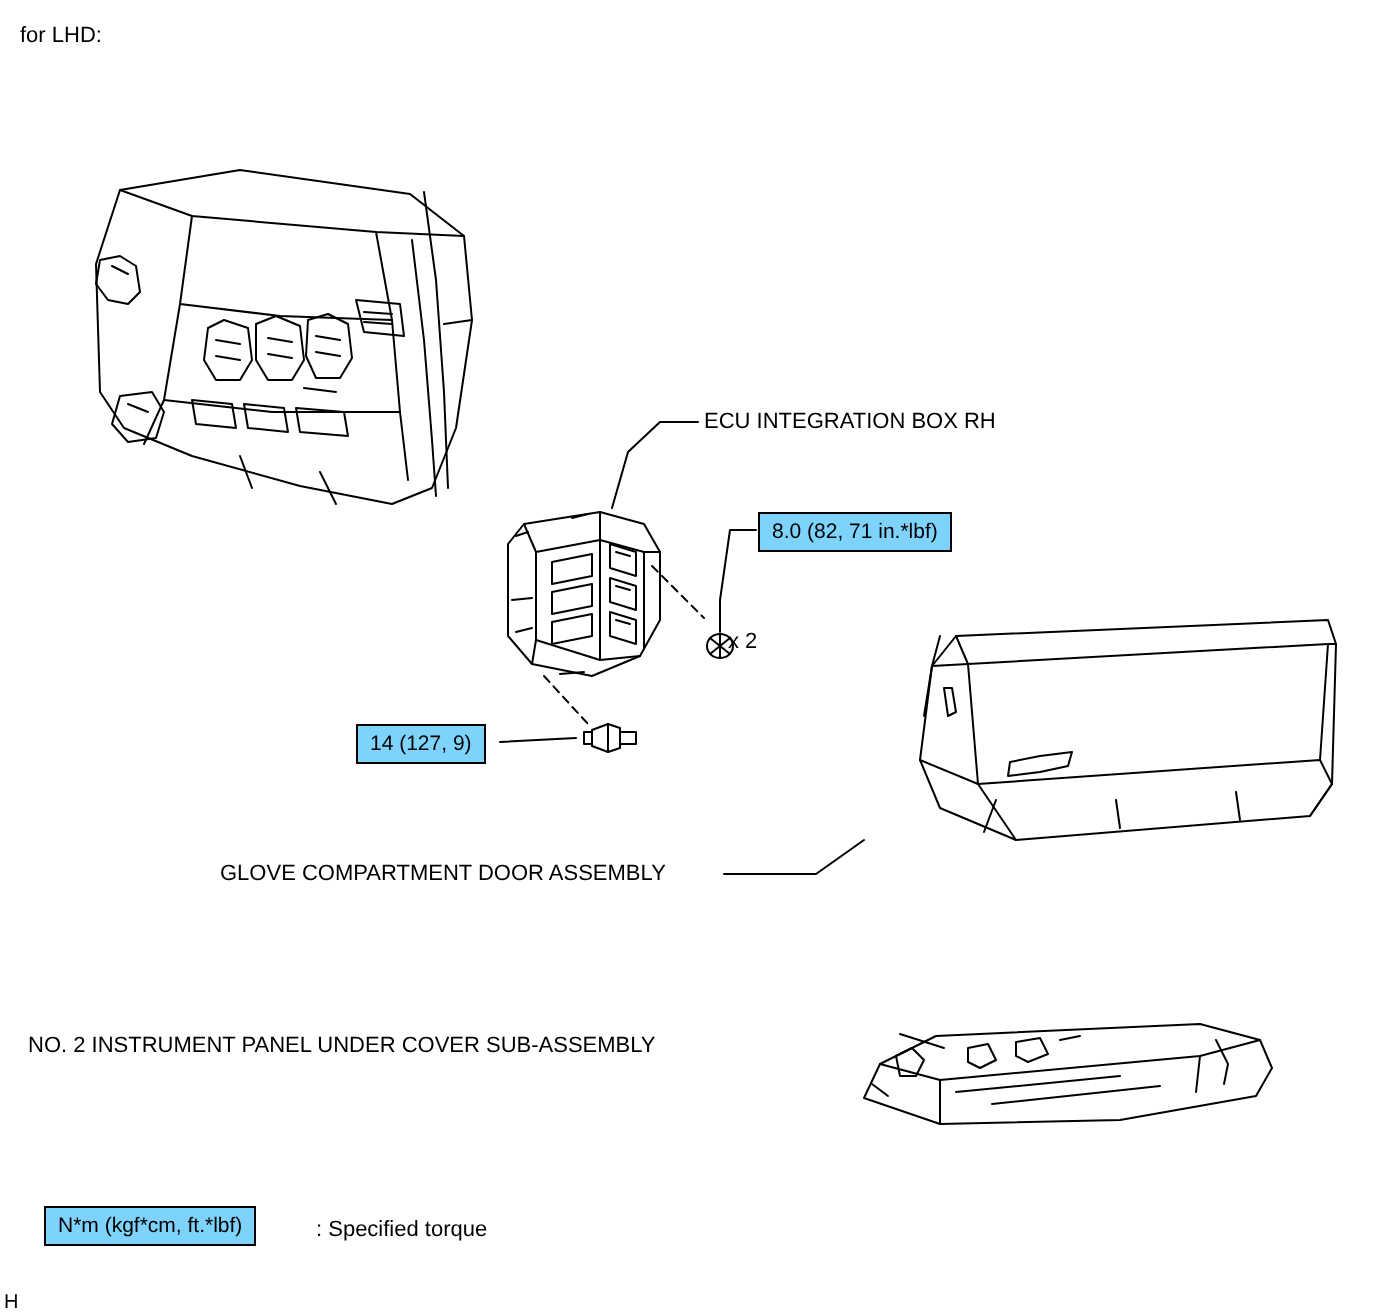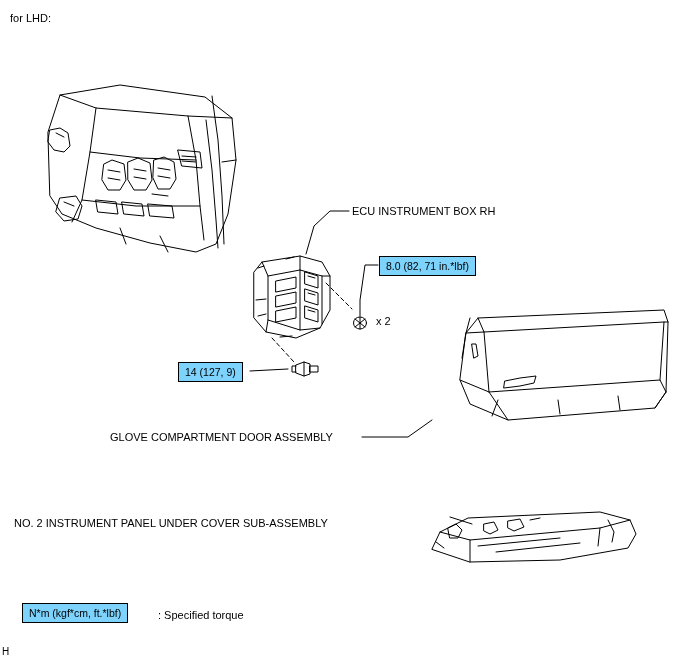--- a/index.html
+++ b/index.html
@@ -34,21 +34,21 @@
     background: #7dd3fc;
     font-size: 10.5px;
     line-height: 12px;
     padding: 3px 6px;
     white-space: nowrap;
   }
   #heading-lhd { left: 10px; top: 12px; font-size: 11px; }
   #label-ecu-box { left: 352px; top: 205px; }
   #torque-8 { left: 379px; top: 256px; }
   #torque-13 { left: 178px; top: 362px; }
-  #label-x2 { left: 376px; top: 315px; text-align: center; }
+  #label-x2 { left: 364px; top: 315px; text-align: center; }
   #label-glove { left: 110px; top: 431px; }
   #label-no2 { left: 14px; top: 517px; }
   #legend-box { left: 22px; top: 603px; }
   #legend-note { left: 158px; top: 609px; }
   #footer-h { left: 2px; top: 645px; font-size: 10px; }
   svg.art { position: absolute; left: 0; top: 0; width: 688px; height: 658px; }
   svg.art * { vector-effect: non-scaling-stroke; }
 </style>
 </head>
 <body>
@@ -170,21 +170,21 @@
         <path d="M478 546 L560 538"></path>
         <path d="M496 552 L580 543"></path>
         <path d="M608 520 L614 532 L612 542"></path>
         <path d="M436 542 L444 548"></path>
       </g>
       <path d="M450 517 L472 524"></path>
 
     </g>
   </svg>
 
-  <div class="txt" id="label-ecu-box">ECU INSTRUMENT BOX RH</div>
+  <div class="txt" id="label-ecu-box">ECU INTEGRATION BOX RH</div>
   <div class="label-box" id="torque-8">8.0 (82, 71 in.*lbf)</div>
   <div class="label-box" id="torque-13">14 (127, 9)</div>
   <div class="txt" id="label-x2">x 2</div>
   <div class="txt" id="label-glove">GLOVE COMPARTMENT DOOR ASSEMBLY</div>
   <div class="txt" id="label-no2">NO. 2 INSTRUMENT PANEL UNDER COVER SUB-ASSEMBLY</div>
 
   <div class="label-box" id="legend-box">N*m (kgf*cm, ft.*lbf)</div>
   <div class="txt" id="legend-note">: Specified torque</div>
 
   <div class="txt" id="footer-h">H</div>

